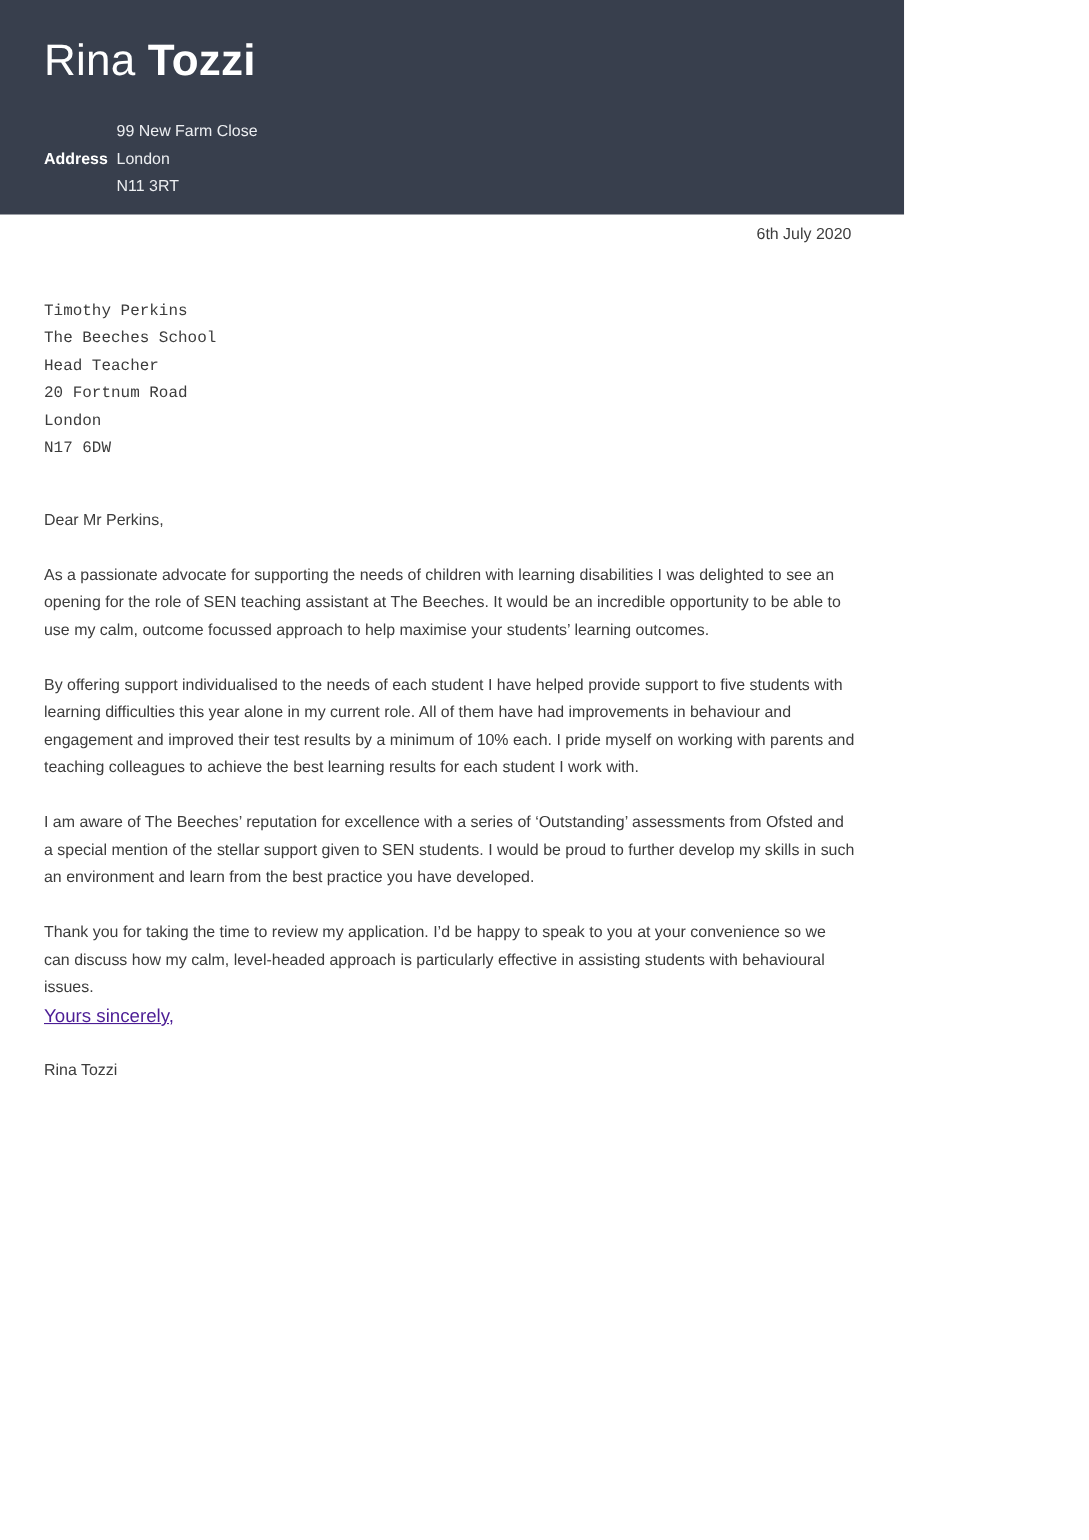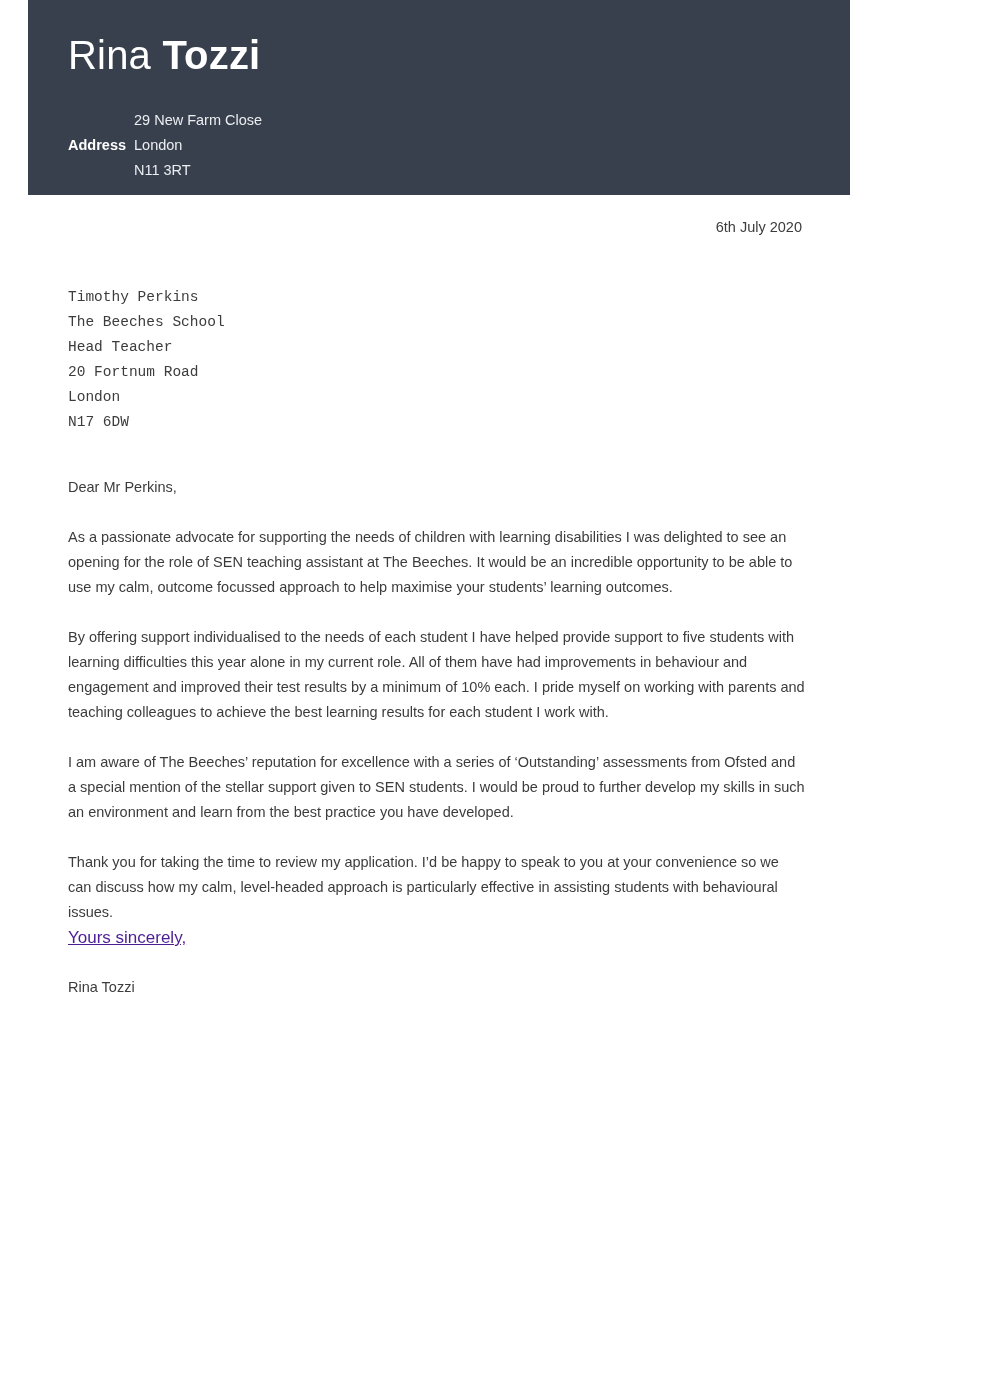--- a/index.html
+++ b/index.html
@@ -13,21 +13,20 @@
     font-family: "Liberation Sans", sans-serif;
     -webkit-font-smoothing: antialiased;
   }
 
   .page {
     position: relative;
     width: 822px;
     min-height: 1400px;
     background: #ffffff;
     overflow: hidden;
-    margin-left: 28px;
   }
 
   
   .letter-header {
     background: #383F4D;
     height: 195px;
     box-sizing: border-box;
     padding: 30px 40px 0 40px;
   }
 
@@ -72,21 +71,21 @@
   .letter-body {
     padding: 0 45px 0 40px;
     box-sizing: border-box;
   }
 
   .date-line {
     text-align: right;
     color: #3c3c3c;
     font-size: 14.5px;
     line-height: 20px;
-    padding-top: 22px;
+    padding-top: 8px;
     padding-right: 3px;
   }
 
   .recipient-block {
     margin-top: 48px;
     color: #3c3c3c;
     font-size: 14.5px;
     line-height: 25px;
     font-family: Liberation Mono, monospace;
   }
@@ -136,21 +135,21 @@
 
   <div class="letter-header">
 
     <div class="name-line">
       <span class="name-first">Rina</span><span class="name-sep"> </span><span class="name-last">Tozzi</span>
     </div>
 
     <div class="address-block">
       <div class="address-label">Address</div>
       <div class="address-lines">
-        <div class="addr-row">29 New Farm Close</div>
+        <div class="addr-row">99 New Farm Close</div>
         <div class="addr-row">London</div>
         <div class="addr-row">N11 3RT</div>
       </div>
     </div>
 
   </div>
 
   <div class="letter-body">
 
     <div class="date-line">6th July 2020</div>

